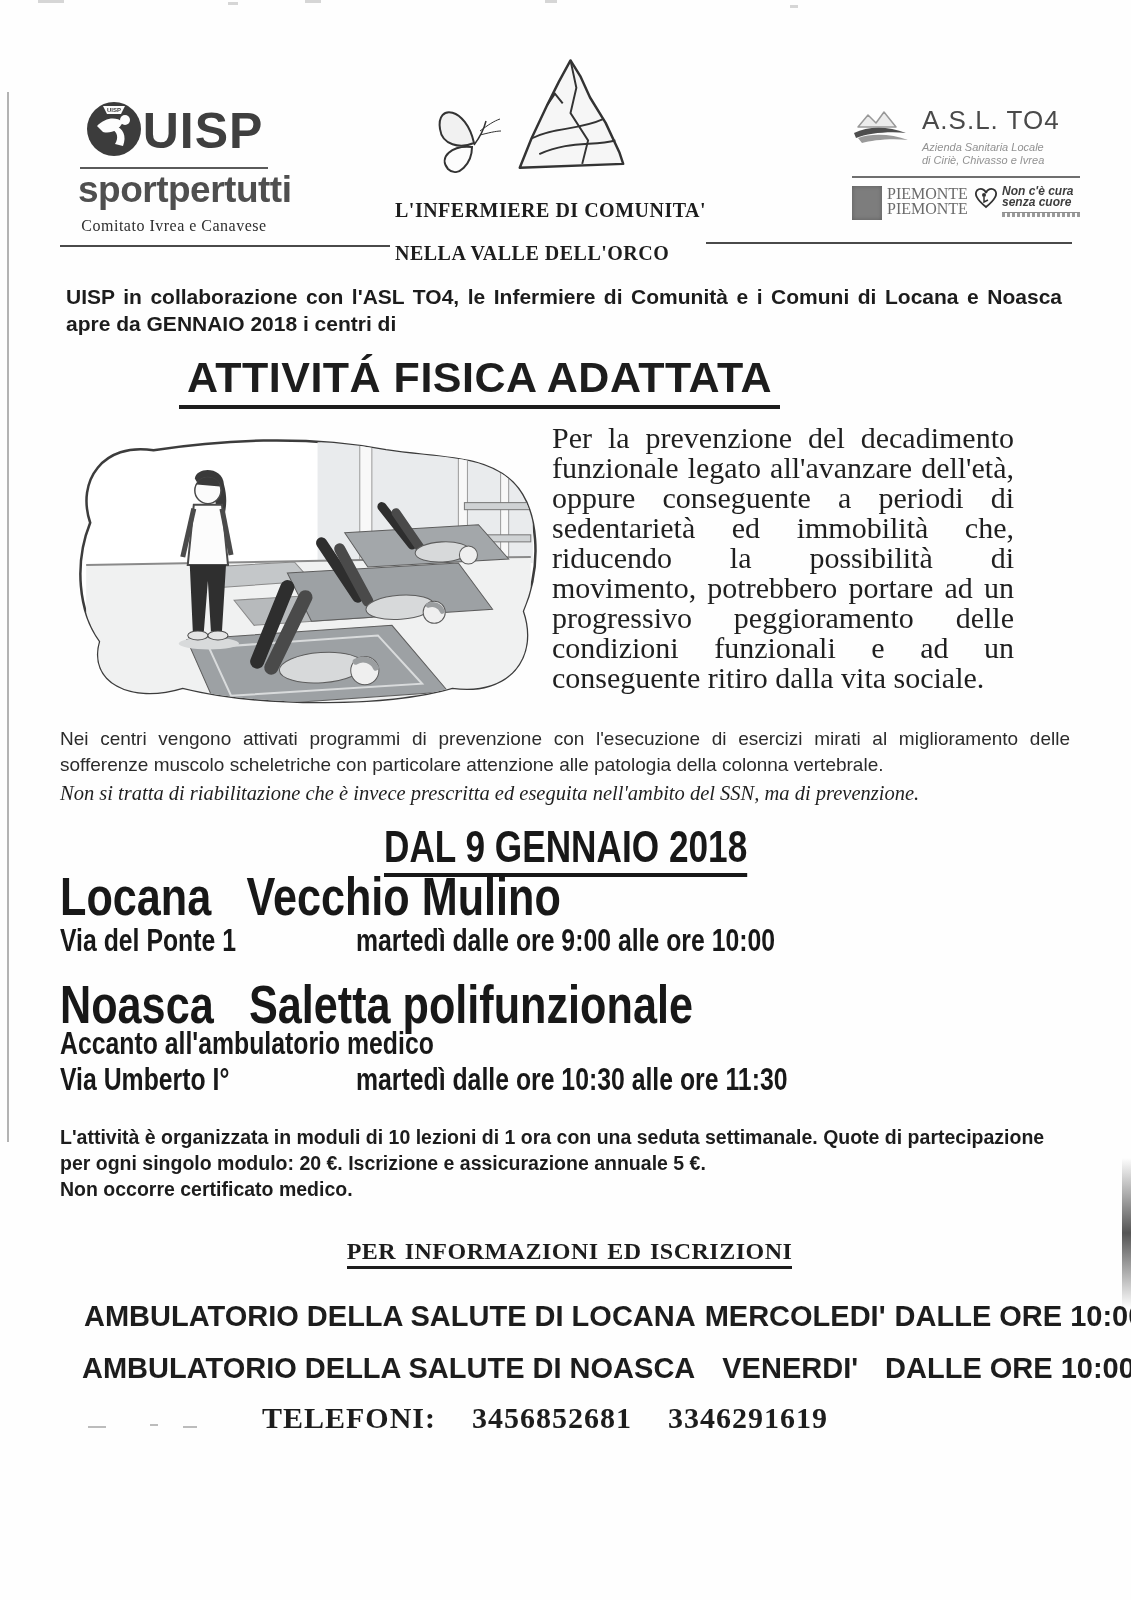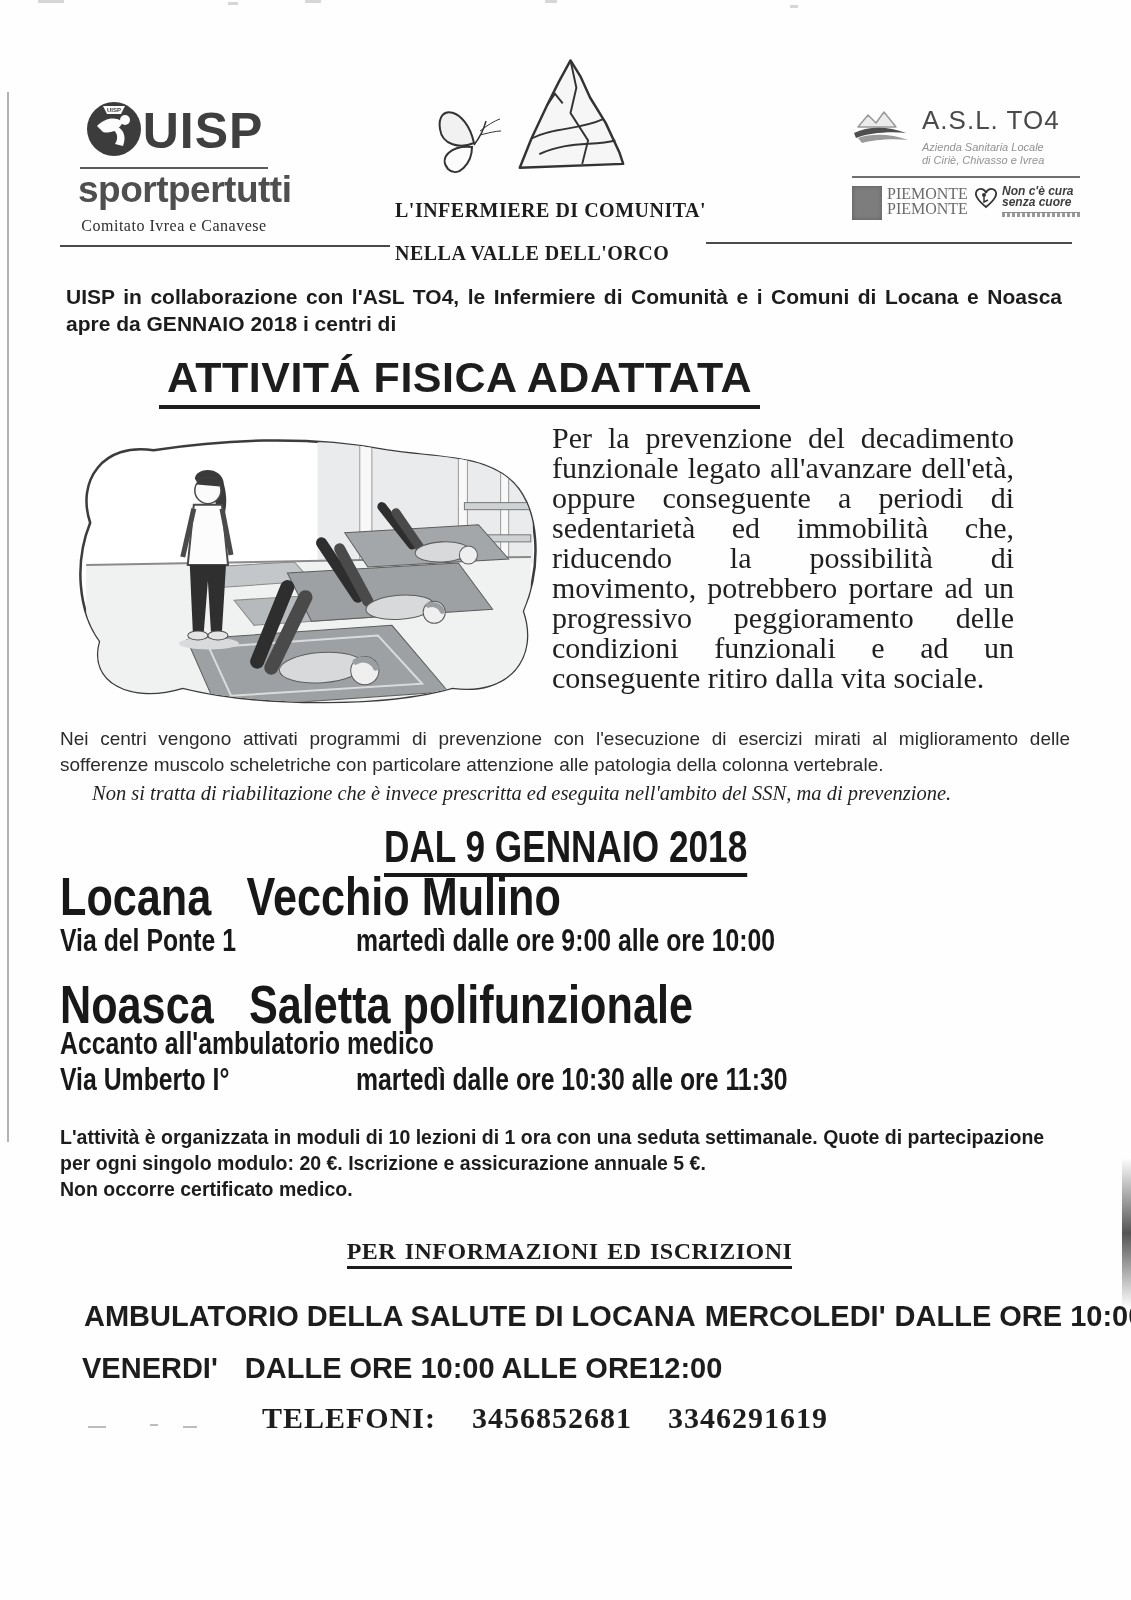--- a/index.html
+++ b/index.html
@@ -34,30 +34,30 @@
   .region{display:flex;gap:5px;align-items:flex-start;}
   .region-square{width:30px;height:34px;background:#7d7d7d;box-shadow:inset 0 0 4px #5c5c5c;}
   .region-text{font-family:"Liberation Serif",serif;font-size:16px;line-height:15px;color:#6a6a6a;}
   .heart-group{display:flex;gap:3px;align-items:flex-start;}
   .heart-slogan{font-style:italic;font-size:12px;line-height:11px;color:#3d3d3d;font-weight:bold;}
   .fineprint{width:78px;height:4px;margin-top:4px;border-top:1px solid #8e8e8e;
      background:repeating-linear-gradient(90deg,#9a9a9a 0 3px,transparent 3px 5px);}
   
   .intro{left:66px;top:283px;width:996px;font-size:21px;font-weight:700;line-height:27px;
      text-align:justify;color:#1c1c1c;}
-  .title-wrap{left:0;top:353px;width:919px;text-align:center;}
+  .title-wrap{left:0;top:353px;width:919px;text-align:center;padding-left:20px;}
   .title{display:inline-block;font-size:43px;font-weight:800;letter-spacing:.5px;
      border-bottom:4px solid #1d1d1d;padding:0 8px 3px 8px;}
   .illustration{left:58px;top:414px;width:508px;height:302px;}
   .main-par{left:552px;top:423px;width:462px;font-family:"Liberation Serif",serif;
      font-size:30px;line-height:30px;text-align:justify;color:#1f1f1f;}
   .centers-par{left:60px;top:726px;width:1010px;font-size:19px;line-height:26px;
      text-align:justify;color:#2b2b2b;}
   .note-italic{left:60px;top:782px;width:1010px;font-family:"Liberation Serif",serif;
-     font-style:italic;font-size:20.5px;color:#1f1f1f;margin-left:32px;}
+     font-style:italic;font-size:20.5px;color:#1f1f1f;}
   
   .cond{font-weight:700;white-space:nowrap;transform:scaleX(0.8);transform-origin:left bottom;
      line-height:1.05;color:#181818;}
   .dal{left:384px;top:824px;font-size:44px;}
   .dal span{border-bottom:4px solid #181818;padding-bottom:2px;}
   .town-row{font-size:54px;}
   .venue-gap{margin-left:44px;}
   .cond-sm{font-size:31px;}
   
   .details{left:60px;top:1124px;width:1016px;font-size:19.5px;font-weight:700;line-height:26px;color:#1c1c1c;}
@@ -269,20 +269,21 @@
   <div class="abs info-heading-wrap">
     <span class="info-heading">PER INFORMAZIONI ED ISCRIZIONI</span>
   </div>
 
   <div class="abs info-row gap-sm" style="left:84px;top:1300px;">
     <span>AMBULATORIO DELLA SALUTE DI LOCANA</span>
     <span>MERCOLEDI'</span>
     <span>DALLE ORE 10:00 ALLE ORE12:00</span>
   </div>
   <div class="abs info-row gap-lg" style="left:82px;top:1352px;">
+    <span>AMBULATORIO DELLA SALUTE DI NOASCA</span>
     <span>VENERDI'</span>
     <span>DALLE ORE 10:00 ALLE ORE12:00</span>
   </div>
 
   <div class="abs phones">
     <span>TELEFONI:</span>
     <span>3456852681</span>
     <span>3346291619</span>
   </div>
 

